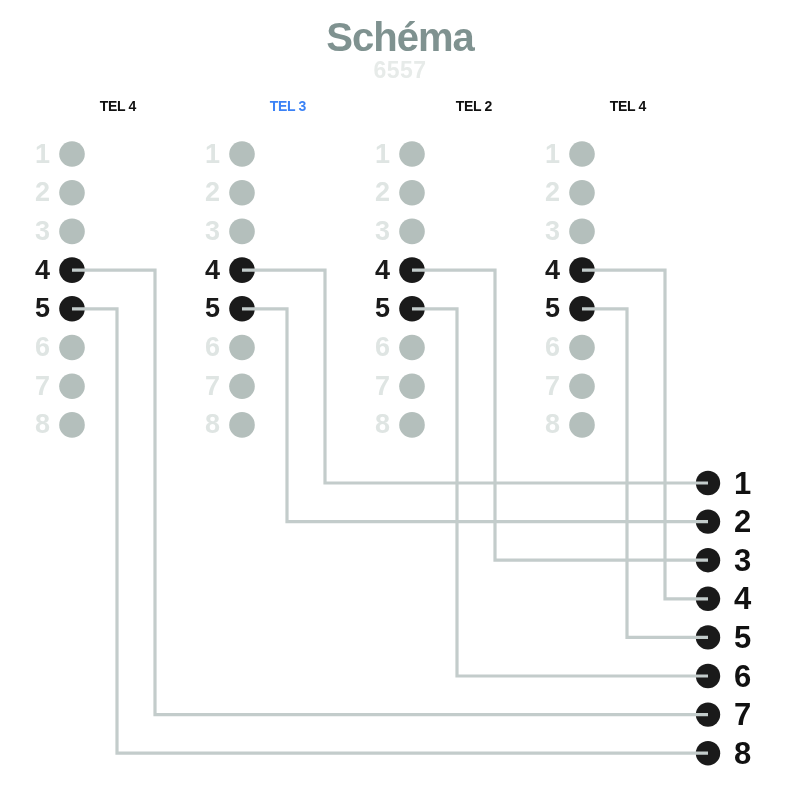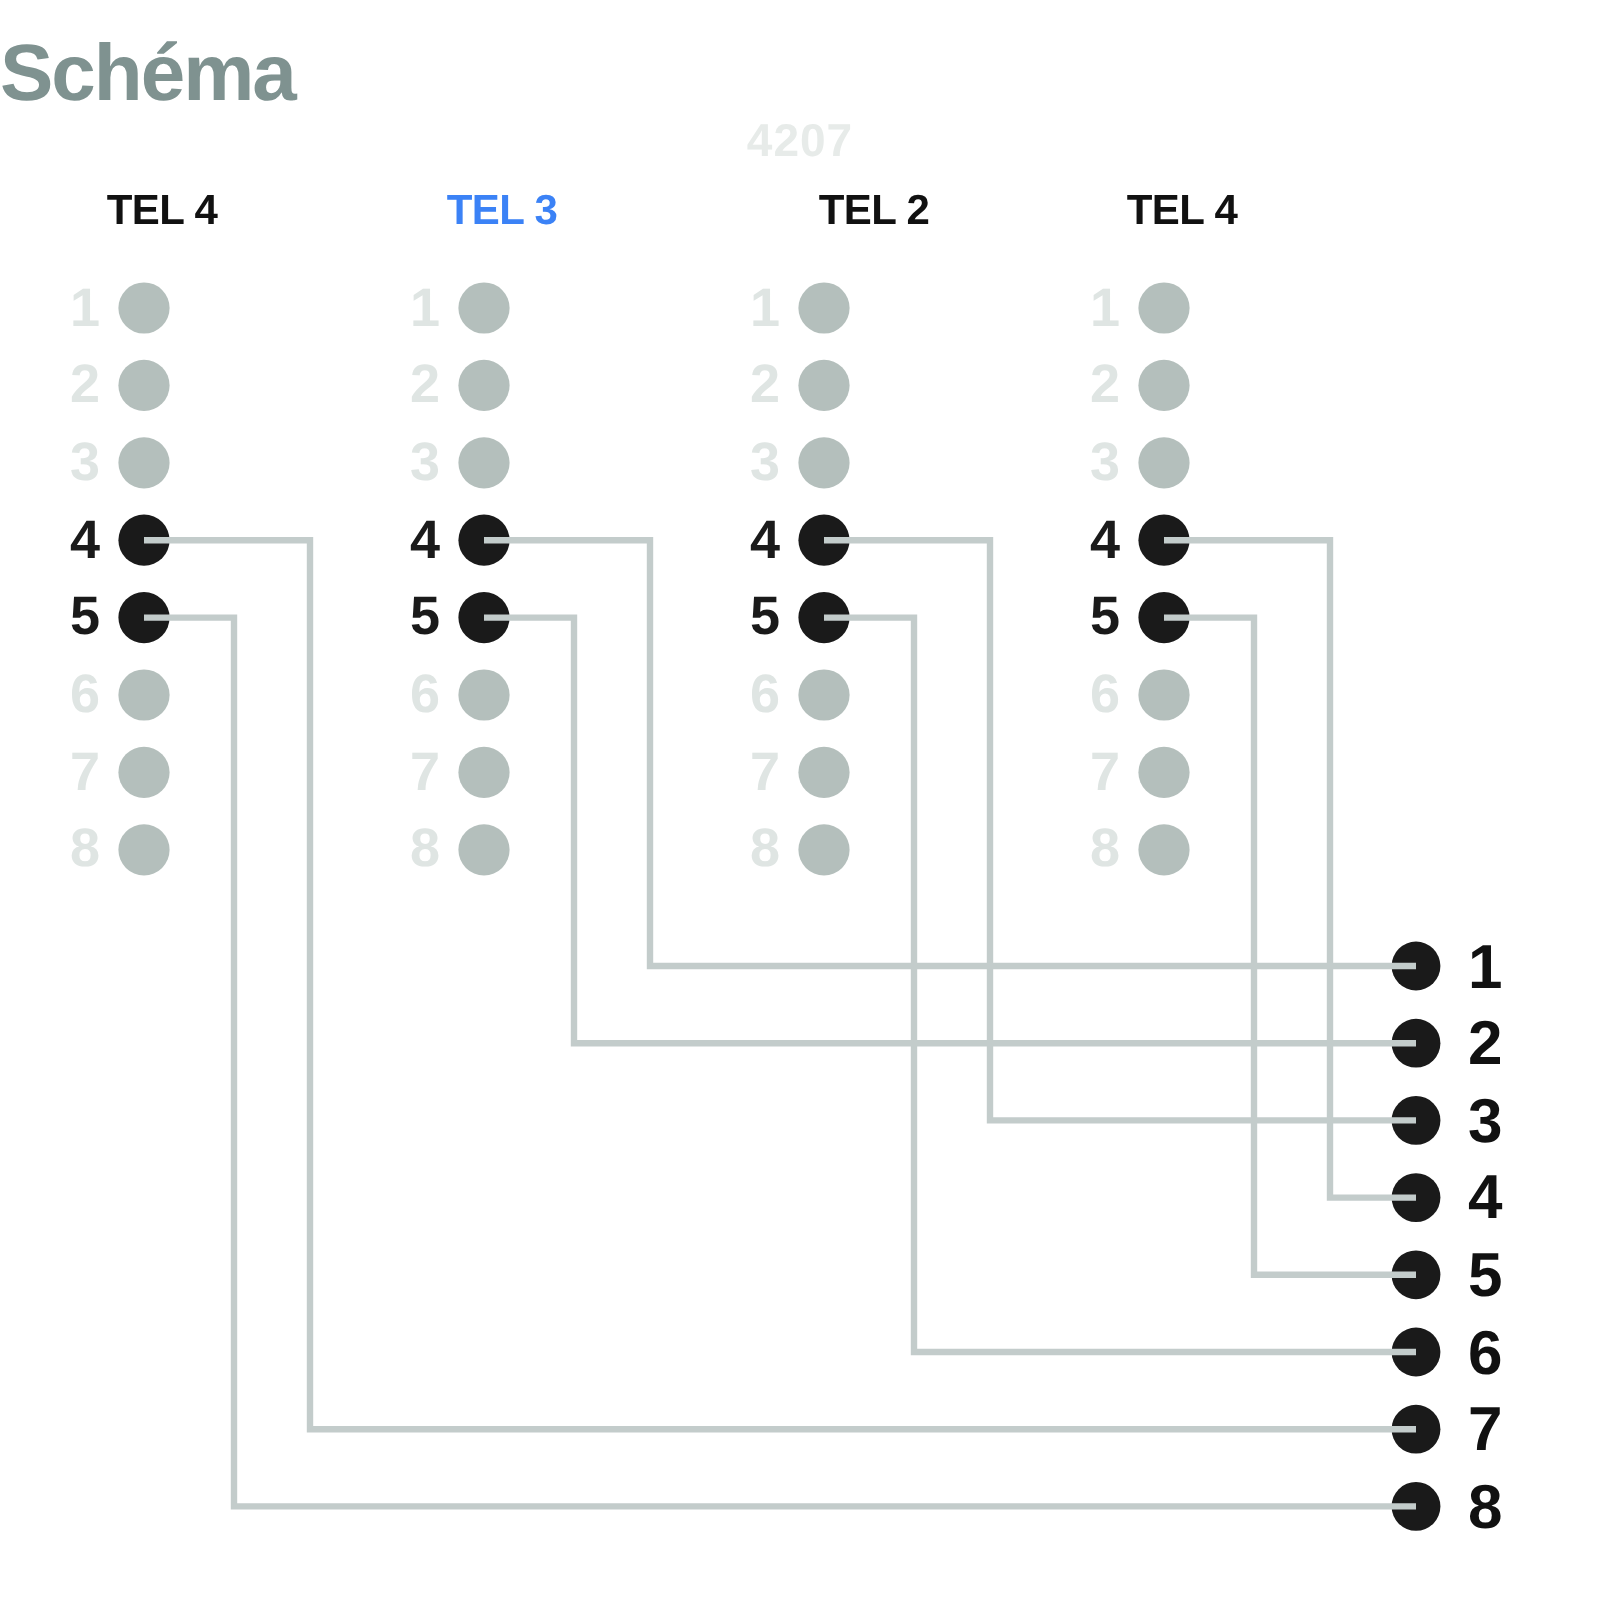--- a/index.html
+++ b/index.html
@@ -13,20 +13,21 @@
     width: 800px;
     height: 800px;
     background: #ffffff;
     overflow: hidden;
   }
   .page-title {
     position: absolute;
     left: 0;
     top: 17px;
     width: 800px;
+    text-align: center;
     font-size: 40px;
     line-height: 40px;
     font-weight: bold;
     letter-spacing: -1px;
     margin: 0;
   }
   .page-subtitle {
     position: absolute;
     left: 0;
     top: 58px;
@@ -38,22 +39,22 @@
     letter-spacing: 0.5px;
   }
   svg#wiring {
     position: absolute;
     left: 0;
     top: 0;
   }
   .connector-header {
     position: absolute;
     width: 110px;
-    text-align: center;
-    font-size: 21px;
+    text-align: right;
+    font-size: 14px;
     line-height: 20px;
     font-weight: bold;
     letter-spacing: -0.3px;
     color: #111111;
   }
   .pin-label {
     position: absolute;
     width: 70px;
     text-align: right;
     font-size: 27px;
@@ -117,21 +118,21 @@
       <polyline points="242,270.1 325,270.1 325,483 708,483" fill="none" stroke="#c3cccb" stroke-width="3.2" stroke-linejoin="miter"></polyline>
       <polyline points="242,308.8 287,308.8 287,521.6 708,521.6" fill="none" stroke="#c3cccb" stroke-width="3.2" stroke-linejoin="miter"></polyline>
       <polyline points="412,270.1 495,270.1 495,560.2 708,560.2" fill="none" stroke="#c3cccb" stroke-width="3.2" stroke-linejoin="miter"></polyline>
       <polyline points="582,270.1 665,270.1 665,598.8 708,598.8" fill="none" stroke="#c3cccb" stroke-width="3.2" stroke-linejoin="miter"></polyline>
       <polyline points="582,308.8 627,308.8 627,637.4 708,637.4" fill="none" stroke="#c3cccb" stroke-width="3.2" stroke-linejoin="miter"></polyline>
       <polyline points="412,308.8 457,308.8 457,676 708,676" fill="none" stroke="#c3cccb" stroke-width="3.2" stroke-linejoin="miter"></polyline>
       <polyline points="72,270.1 155,270.1 155,714.6 708,714.6" fill="none" stroke="#c3cccb" stroke-width="3.2" stroke-linejoin="miter"></polyline>
       <polyline points="72,308.8 117,308.8 117,753.2 708,753.2" fill="none" stroke="#c3cccb" stroke-width="3.2" stroke-linejoin="miter"></polyline>
     </svg>
   <h1 class="page-title" style="color: rgb(127, 146, 144);">Schéma</h1>
-  <div class="page-subtitle" style="color: rgb(231, 235, 233);">4207</div>
+  <div class="page-subtitle" style="color: rgb(231, 235, 233);">6557</div>
   <div id="labels">
       <div class="connector-header" style="left: 26px; top: 96px; color: rgb(17, 17, 17);">TEL 4</div>
       <div class="pin-label" style="left: -20px; top: 140.5px; color: rgb(223, 229, 227);">1</div>
       <div class="pin-label" style="left: -20px; top: 179.2px; color: rgb(223, 229, 227);">2</div>
       <div class="pin-label" style="left: -20px; top: 217.9px; color: rgb(223, 229, 227);">3</div>
       <div class="pin-label" style="left: -20px; top: 256.6px; color: rgb(26, 26, 26);">4</div>
       <div class="pin-label" style="left: -20px; top: 295.3px; color: rgb(26, 26, 26);">5</div>
       <div class="pin-label" style="left: -20px; top: 334px; color: rgb(223, 229, 227);">6</div>
       <div class="pin-label" style="left: -20px; top: 372.7px; color: rgb(223, 229, 227);">7</div>
       <div class="pin-label" style="left: -20px; top: 411.4px; color: rgb(223, 229, 227);">8</div>

